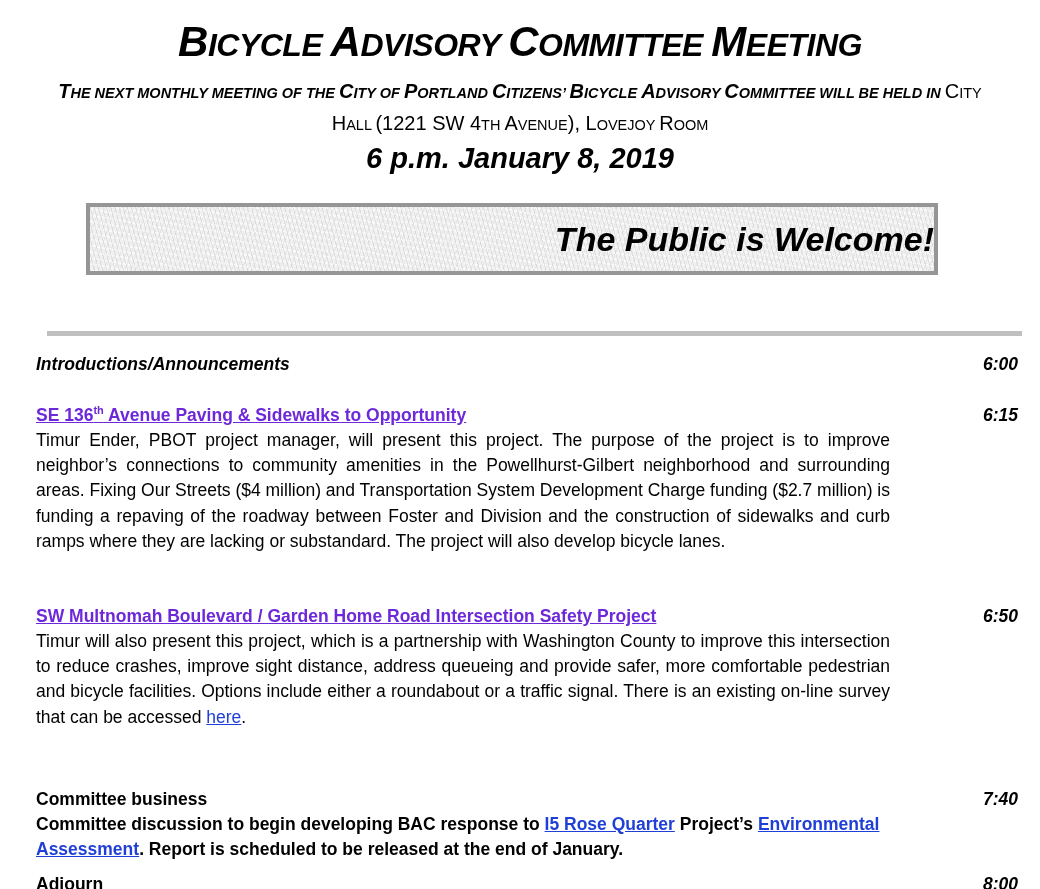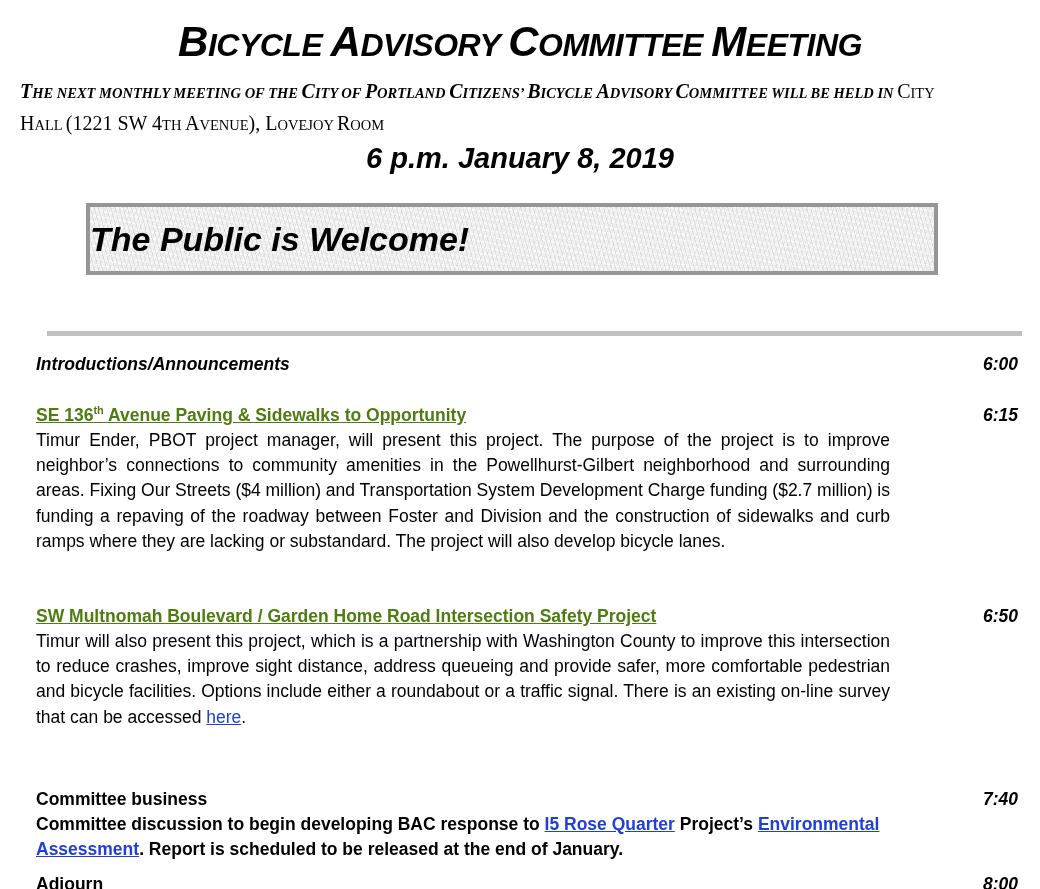--- a/index.html
+++ b/index.html
@@ -24,24 +24,23 @@
     font-style: italic;
     font-size: 42px;
     letter-spacing: -0.5px;
     line-height: 56px;
   }
   .title .sc { font-size: 32px; }
   .subtitle {
     position: absolute;
     left: 20px; top: 76px;
     width: 1000px;
-    text-align: left;
+    text-align: center;
     font-size: 20px;
     line-height: 30px;
-    font-family: Liberation Serif, serif;
   }
   .subtitle .bi { font-weight: bold; font-style: italic; }
   .subtitle .small { font-size: 14.5px; }
   .subtitle .bi .small { font-size: 14.5px; }
   .datetime {
     position: absolute;
     left: 0; top: 138px;
     width: 1040px;
     text-align: center;
     font-weight: bold;
@@ -55,21 +54,21 @@
     width: 844px;
     height: 64px;
     border: 4px solid #969696;
     background-color: #f1f1f1;
     background-image:
       repeating-linear-gradient(75deg, rgba(190,190,190,0.35) 0 1px, transparent 1px 4px),
       repeating-linear-gradient(-70deg, rgba(210,210,210,0.35) 0 1px, transparent 1px 5px),
       repeating-linear-gradient(10deg, rgba(255,255,255,0.6) 0 2px, transparent 2px 6px);
     display: flex;
     align-items: center;
-    justify-content: flex-start;
+    justify-content: flex-end;
   }
   .welcome-text {
     font-weight: bold;
     font-style: italic;
     font-size: 34px;
   }
   .divider {
     position: absolute;
     left: 47px; top: 331px;
     width: 975px;
@@ -90,21 +89,21 @@
   }
   .item-head .time {
     font-style: italic;
     font-weight: bold;
   }
   .italic { font-style: italic; }
   a.link {
     color: #1f3fd6;
     text-decoration: underline;
   }
-  .head-link { color: #4d7c0f; text-decoration: underline; }
+  .head-link { color: #6d28d9; text-decoration: underline; }
   .body-text {
     width: 854px;
     font-size: 17.5px;
     line-height: 25.2px;
     text-align: justify;
     font-weight: normal;
   }
   sup { font-size: 11px; line-height: 0; }
 </style>
 </head>

